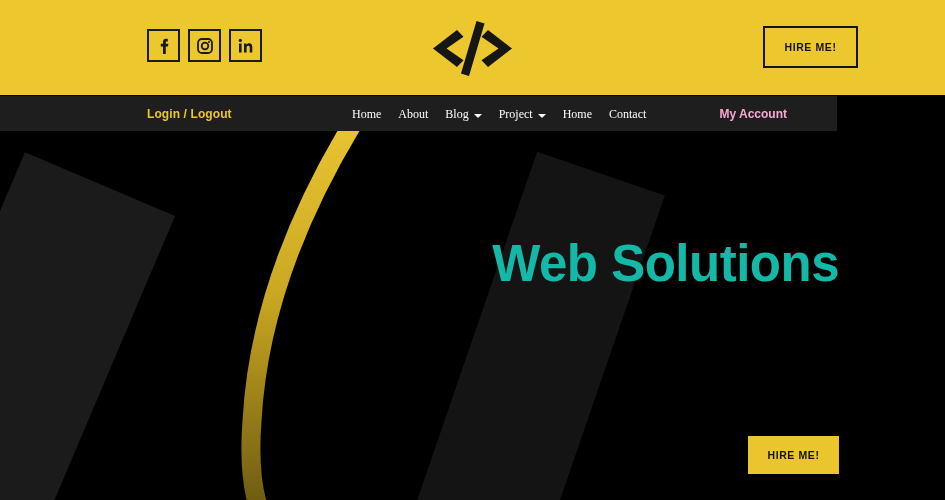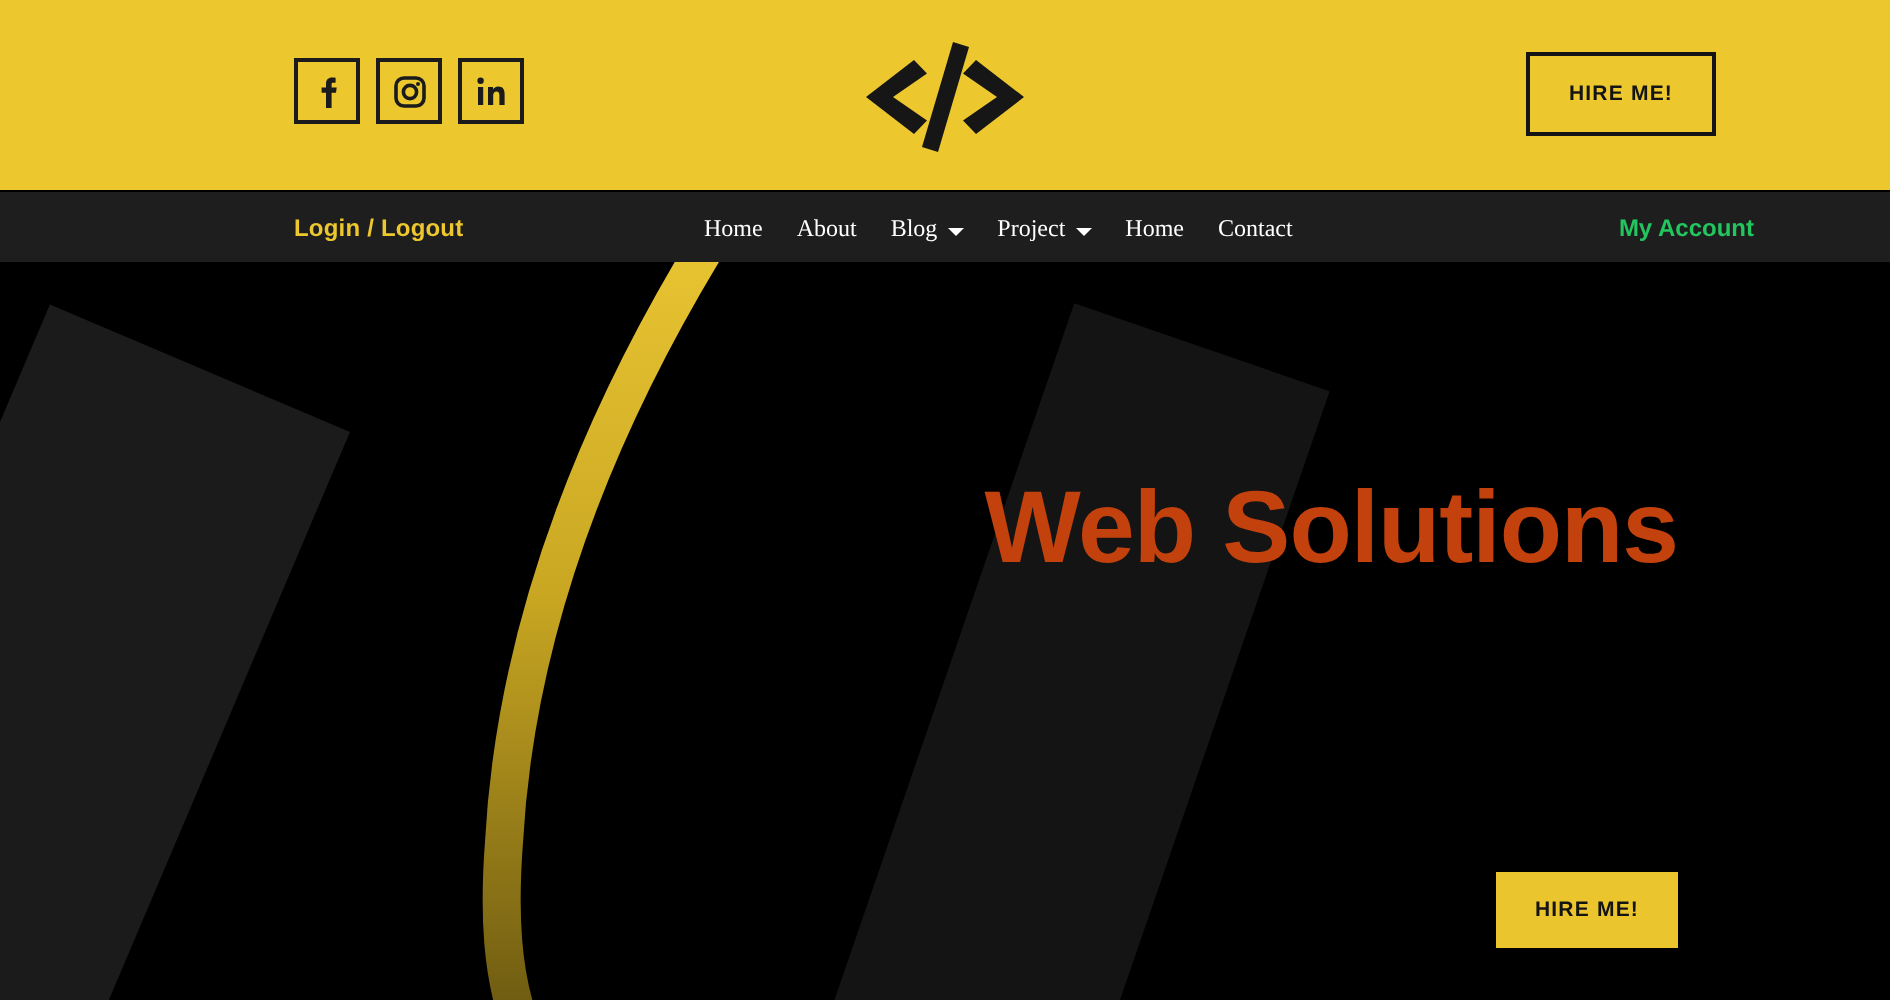--- a/index.html
+++ b/index.html
@@ -77,21 +77,21 @@
     justify-content: center;
     cursor: pointer;
     box-sizing: border-box;
     font-family: "Liberation Sans", sans-serif;
   }
 
   
   .navbar {
     position: absolute;
     left: 0; top: 95px;
-    width: 945px;
+    width: 837px;
     height: 36px;
     background: #1E1E1E;
     border-top: 1px solid #000;
   }
   .nav-login {
     position: absolute;
     left: 147px;
     top: 11px;
     color: #ECC72E;
     font-size: 12px;
@@ -120,23 +120,23 @@
   .caret {
     display: inline-block;
     width: 0; height: 0;
     border-left: 4px solid transparent;
     border-right: 4px solid transparent;
     border-top: 4px solid #ffffff;
     margin-top: 2px;
   }
   .nav-account {
     position: absolute;
-    right: 68px;
+    right: 50px;
     top: 11px;
-    color: #22c55e;
+    color: #f9a8d4;
     font-size: 12px;
     font-weight: bold;
     cursor: pointer;
   }
 
   
   .hero {
     position: absolute;
     left: 0; top: 131px;
     width: 945px;
@@ -174,21 +174,21 @@
   }
 
   .hero-content {
     position: absolute;
     right: 106px;
     top: 104px;
     width: 560px;
     text-align: right;
   }
   .headline {
-    color: #c2410c;
+    color: #14b8a6;
     font-size: 51px;
     line-height: 57px;
     font-weight: bold;
     letter-spacing: -0.5px;
     margin: 0;
   }
   .headline .line { display: block; }
 
   .hire-hero {
     position: absolute;

